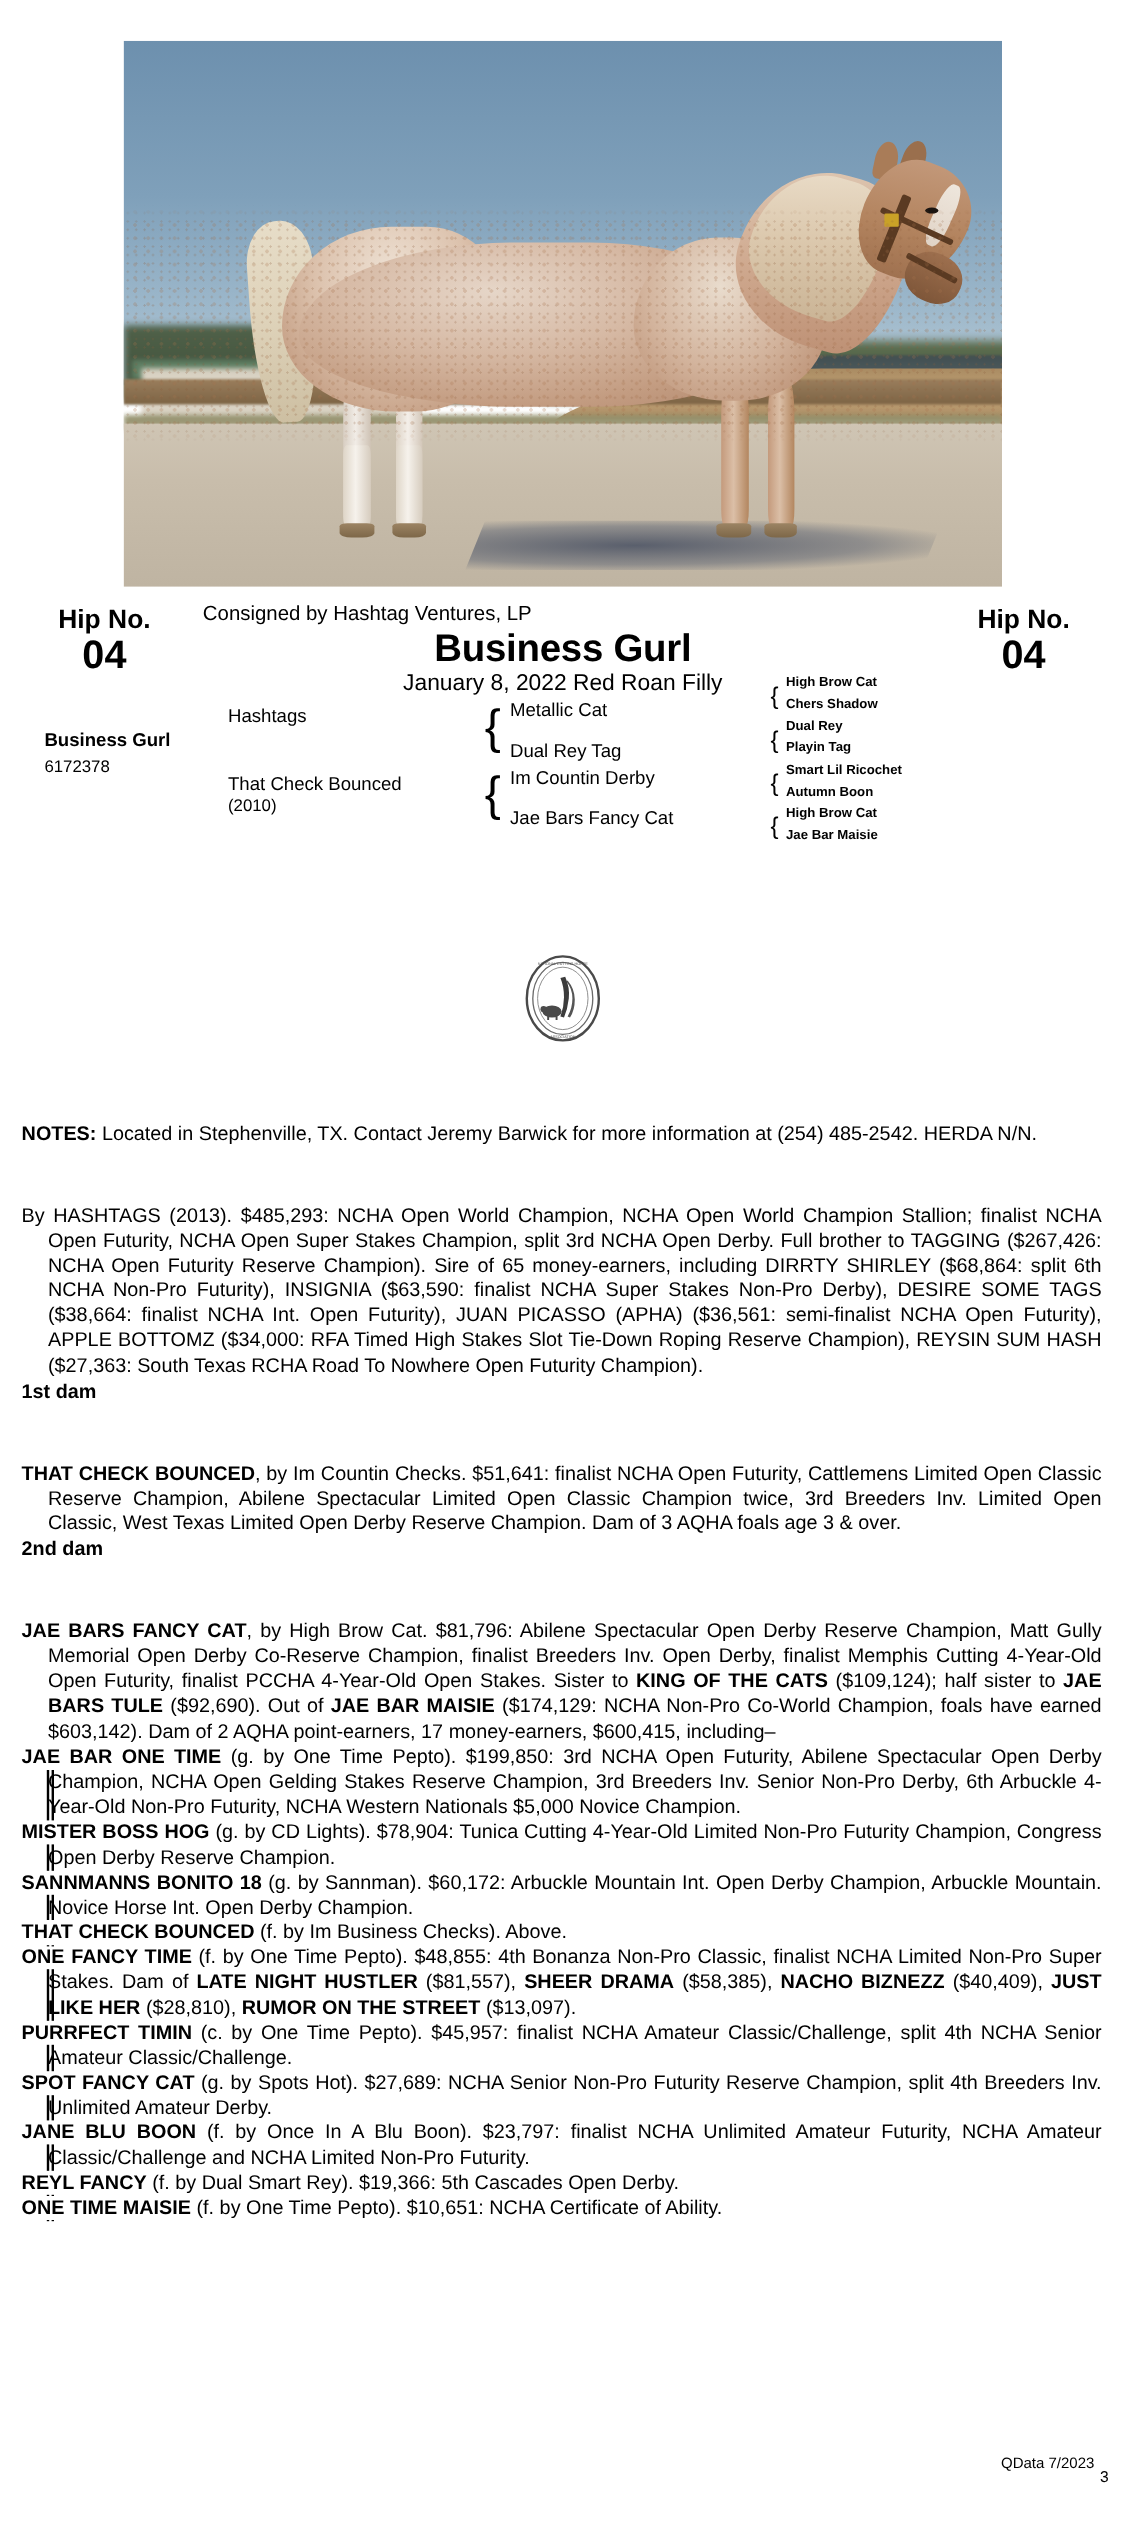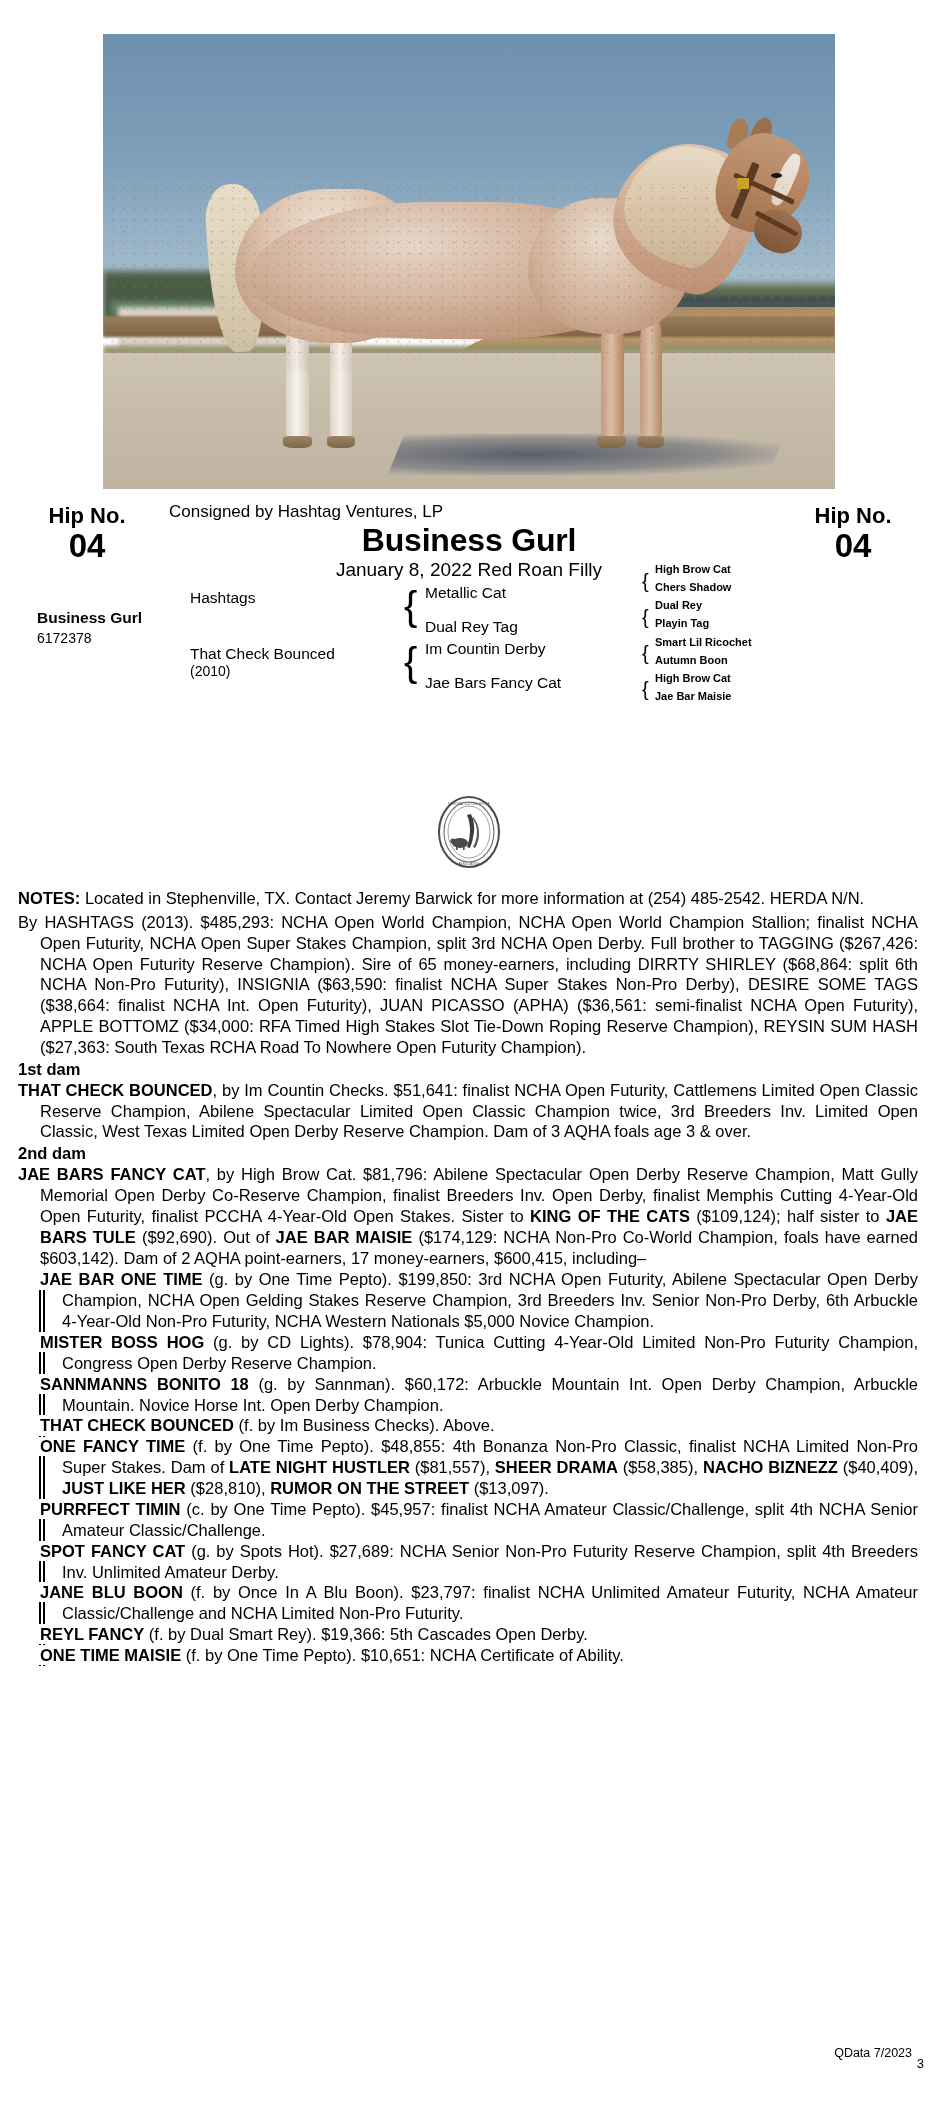--- a/index.html
+++ b/index.html
@@ -119,29 +119,29 @@
   .ped-gen3{position:absolute;left:425px;font-size:15.5px;}
   .ped-gen4{position:absolute;left:655px;font-size:11px;font-weight:bold;}
   .brace{position:absolute;font-size:40px;font-weight:300;line-height:1;}
   .brace-sm{position:absolute;font-size:20px;font-weight:300;line-height:1;}
 
   
   #ncha-logo{position:absolute;left:437px;top:795px;width:64px;height:74px;}
   
   #content{position:absolute;left:18px;top:888px;width:900px;font-size:16.5px;line-height:1.265;}
   .para{margin:0 0 0 0;text-align:justify;}
-  .hang{padding-left:22px;text-indent:-22px;}
+  .hang{padding-left:22px;text-indent:-22px;margin-top:47px;}
   .bold{font-weight:bold;}
   .sec{font-weight:bold;font-size:16.5px;margin-top:1px;}
   .blk{font-weight:bold;}
   #notes{margin-bottom:3px;}
   #by-sire{font-weight:normal;margin-bottom:1px;}
   .dam-entry{margin-bottom:1px;}
   .prog-list{margin-left:22px;}
-  .prog{padding-left:22px;text-indent:-22px;position:relative;margin-bottom:0;}
+  .prog{text-indent:-22px;position:relative;margin-bottom:0;}
   .bar{position:absolute;left:-1px;top:1.22em;bottom:0;width:0;
        border-left:2px solid #000;border-right:2px solid #000;padding-left:2px;}
   #footer{position:absolute;left:0;top:2046px;width:938px;}
   #qdata{position:absolute;right:26px;top:0;font-size:12.5px;}
   #pageno{position:absolute;right:14px;top:10px;font-size:13px;}
 </style>
 </head>
 <body>
 
 <div id="photo-block">

